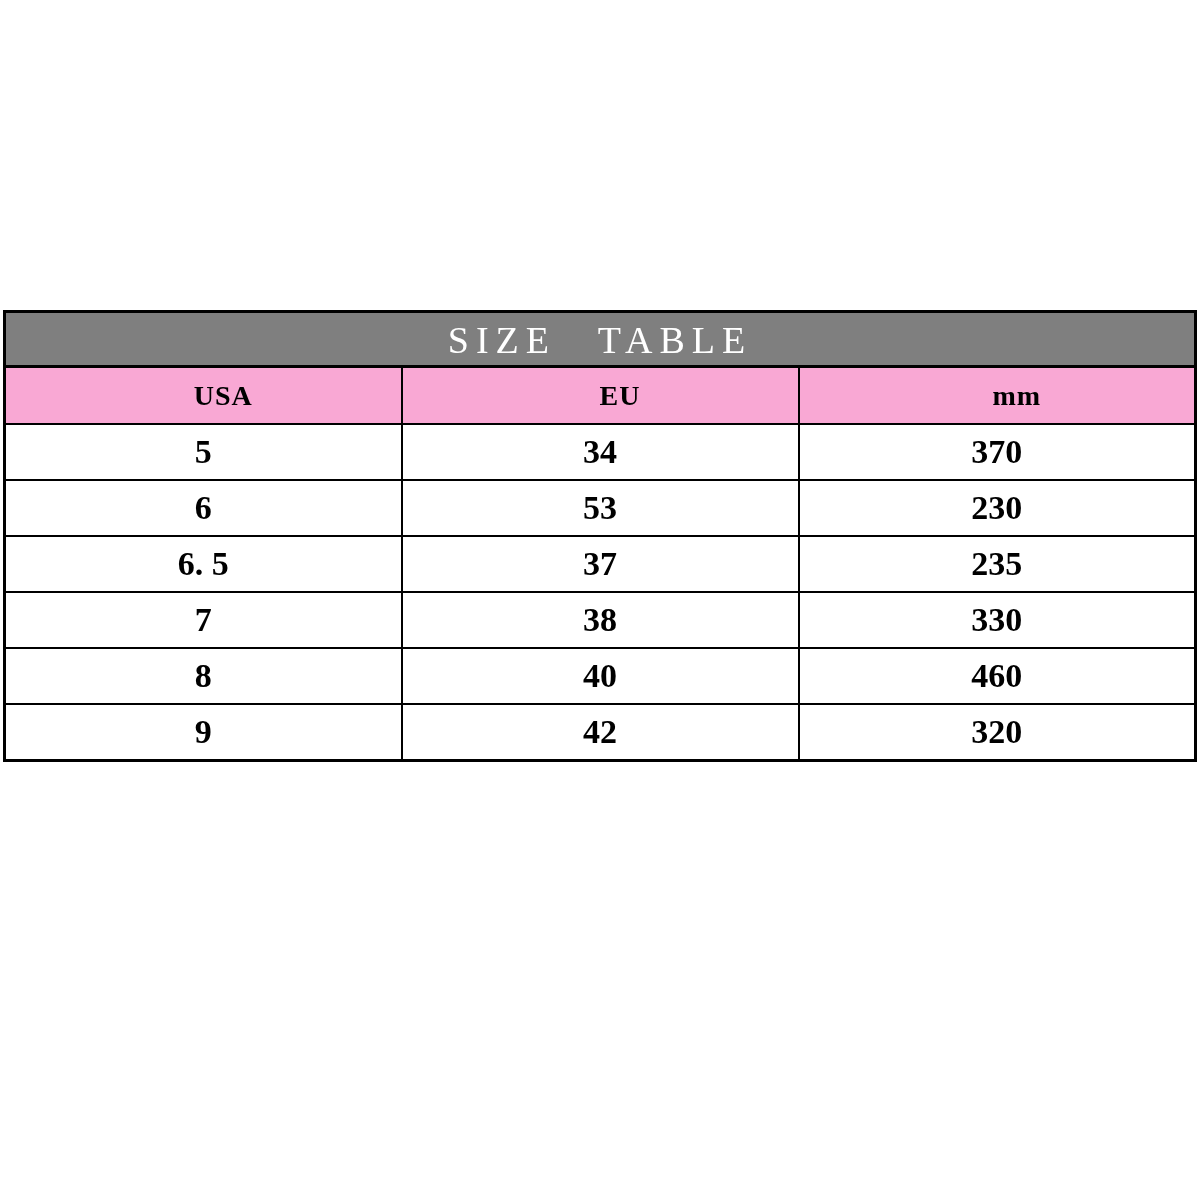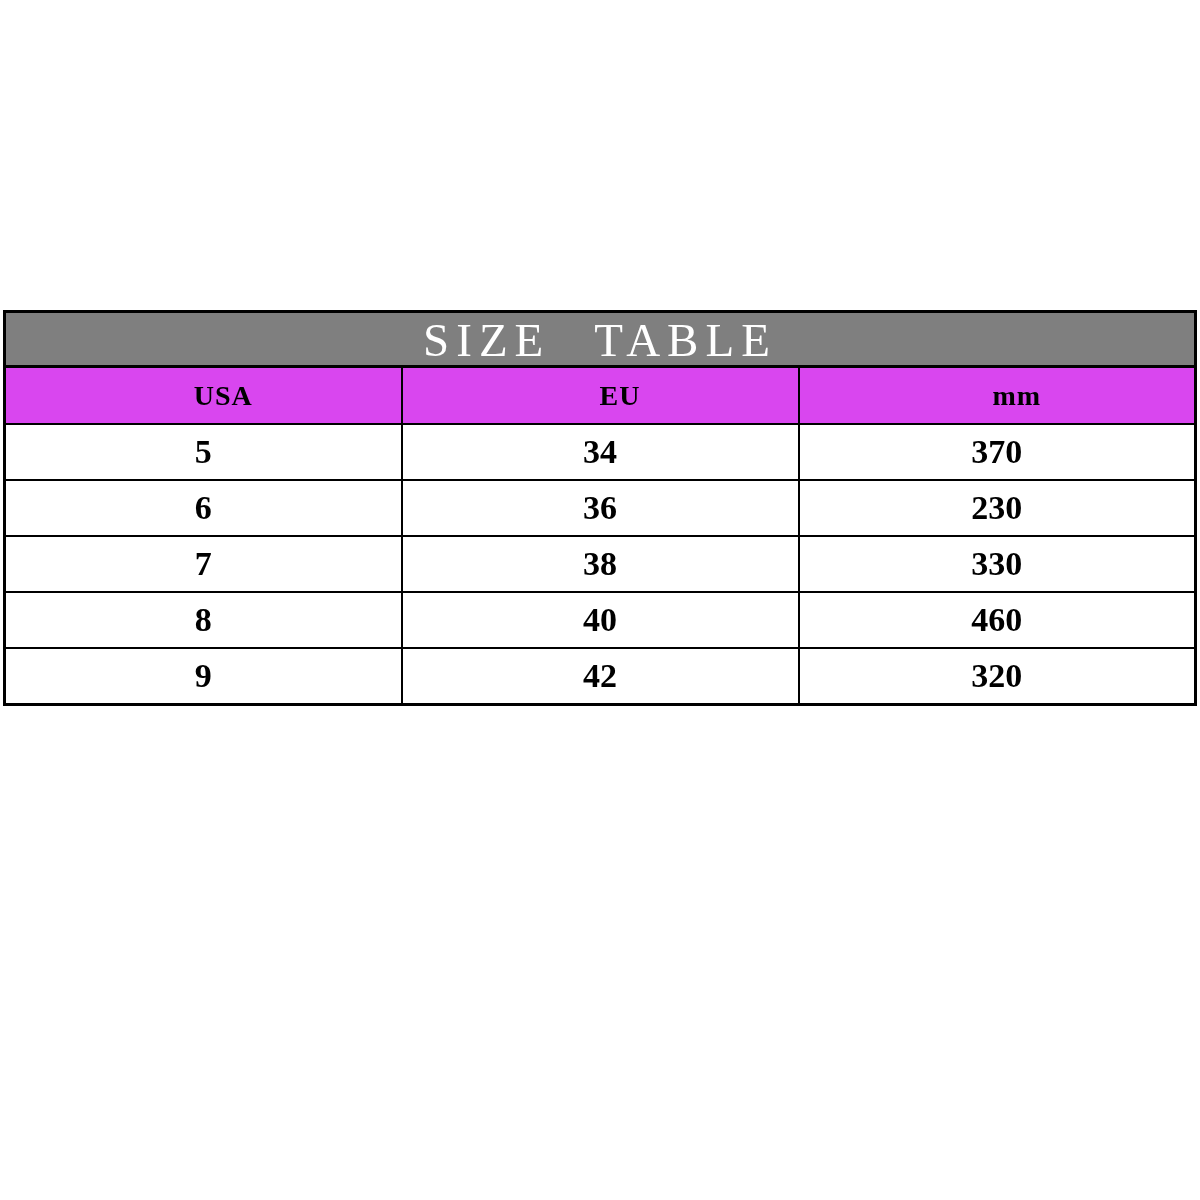--- a/index.html
+++ b/index.html
@@ -22,21 +22,21 @@
     top: 310px;
     left: 3px;
     width: 1194px;
   }
   .chart-title {
     box-sizing: border-box;
     height: 58px;
     background: #7f7f7f;
     border: 3px solid #000000;
     color: #ffffff;
-    font-size: 47px;
+    font-size: 38px;
     font-weight: normal;
     text-align: center;
     line-height: 54px;
     letter-spacing: 7px;
     word-spacing: 26px;
     white-space: nowrap;
   }
   table.size-table {
     box-sizing: border-box;
     width: 100%;
@@ -48,21 +48,21 @@
   table.size-table th,
   table.size-table td {
     border: 2px solid #000000;
     text-align: center;
     vertical-align: middle;
     color: #000000;
     padding: 0;
   }
   table.size-table thead th {
     border-top: none;
-    background: #d946ef;
+    background: #f9a8d4;
     height: 55px;
     font-size: 28px;
     font-weight: bold;
     letter-spacing: 1px;
     padding-left: 40px;
   }
   table.size-table tbody td {
     background: #ffffff;
     height: 54px;
     font-size: 34px;
@@ -84,22 +84,27 @@
           </tr>
       </thead>
       <tbody>
           <tr>
             <td>5</td>
             <td>34</td>
             <td>370</td>
           </tr>
           <tr>
             <td>6</td>
-            <td>36</td>
+            <td>53</td>
             <td>230</td>
+          </tr>
+          <tr>
+            <td>6. 5</td>
+            <td>37</td>
+            <td>235</td>
           </tr>
           <tr>
             <td>7</td>
             <td>38</td>
             <td>330</td>
           </tr>
           <tr>
             <td>8</td>
             <td>40</td>
             <td>460</td>

